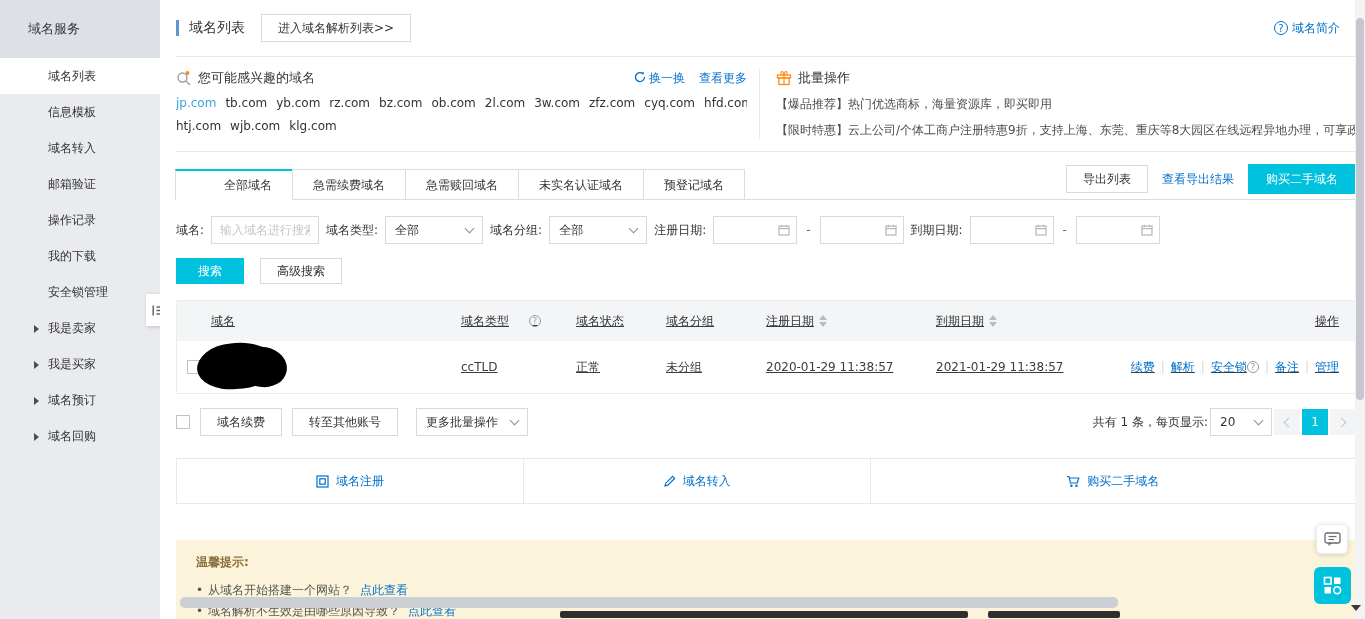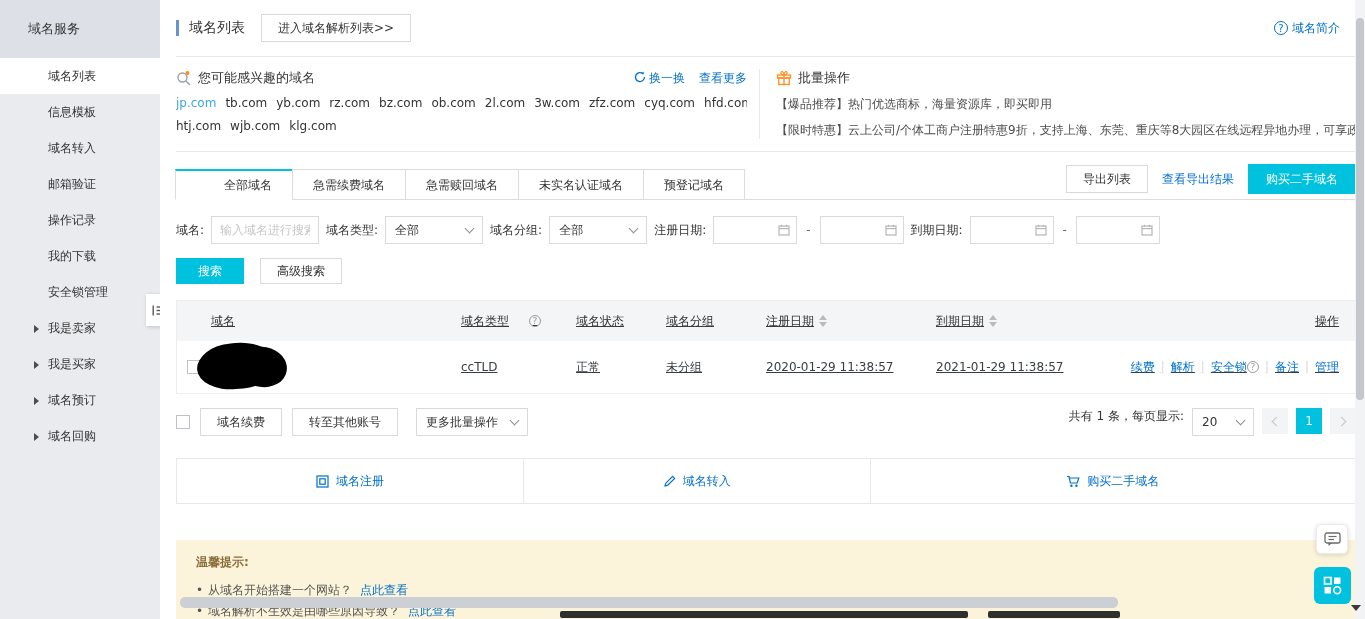--- a/index.html
+++ b/index.html
@@ -70,21 +70,21 @@
   .sort i{width:0;height:0;border-left:4px solid transparent;border-right:4px solid transparent;}
   .sort .up{border-bottom:5px solid #b8bcc1;}
   .sort .dn{border-top:5px solid #b8bcc1;}
   .blob{position:absolute;left:-14px;top:-24px;width:78px;height:46px;background:#000;border-radius:58% 62% 55% 60%/65% 60% 58% 62%;transform:rotate(-5deg);}
   .blob2{position:absolute;left:28px;top:-20px;width:48px;height:40px;background:#000;border-radius:50%;transform:rotate(10deg);}
   .op-sep{color:#d8d8d8;margin:0 6px;}
   .op-link{color:#0070cc;}
   
   .batch-row{display:flex;align-items:center;margin-top:14px;gap:10px;}
   .batch-row .btn-plain{height:28px;}
-  .pager{margin-left:auto;display:flex;gap:8px;color:#333;}
+  .pager{margin-left:auto;display:flex;align-items:center;gap:2px;color:#333;}
   .pg{width:26px;height:26px;display:flex;align-items:center;justify-content:center;background:#f3f4f6;cursor:pointer;}
   .pg .chev{margin-top:0;border-color:#c3c6ca;}
   .pg .chev.left{transform:rotate(135deg);margin-left:3px;}
   .pg .chev.right{transform:rotate(-45deg);margin-right:3px;}
   .pg.active{background:#00c1de;color:#fff;}
   
   .quick-links{display:flex;margin-top:22px;border:1px solid #e8e8e8;}
   .ql{flex:1;height:44px;display:flex;align-items:center;justify-content:center;gap:7px;color:#0070cc;cursor:pointer;}
   .ql + .ql{border-left:1px solid #e8e8e8;}
   .ql.wide{flex:1.4;}

